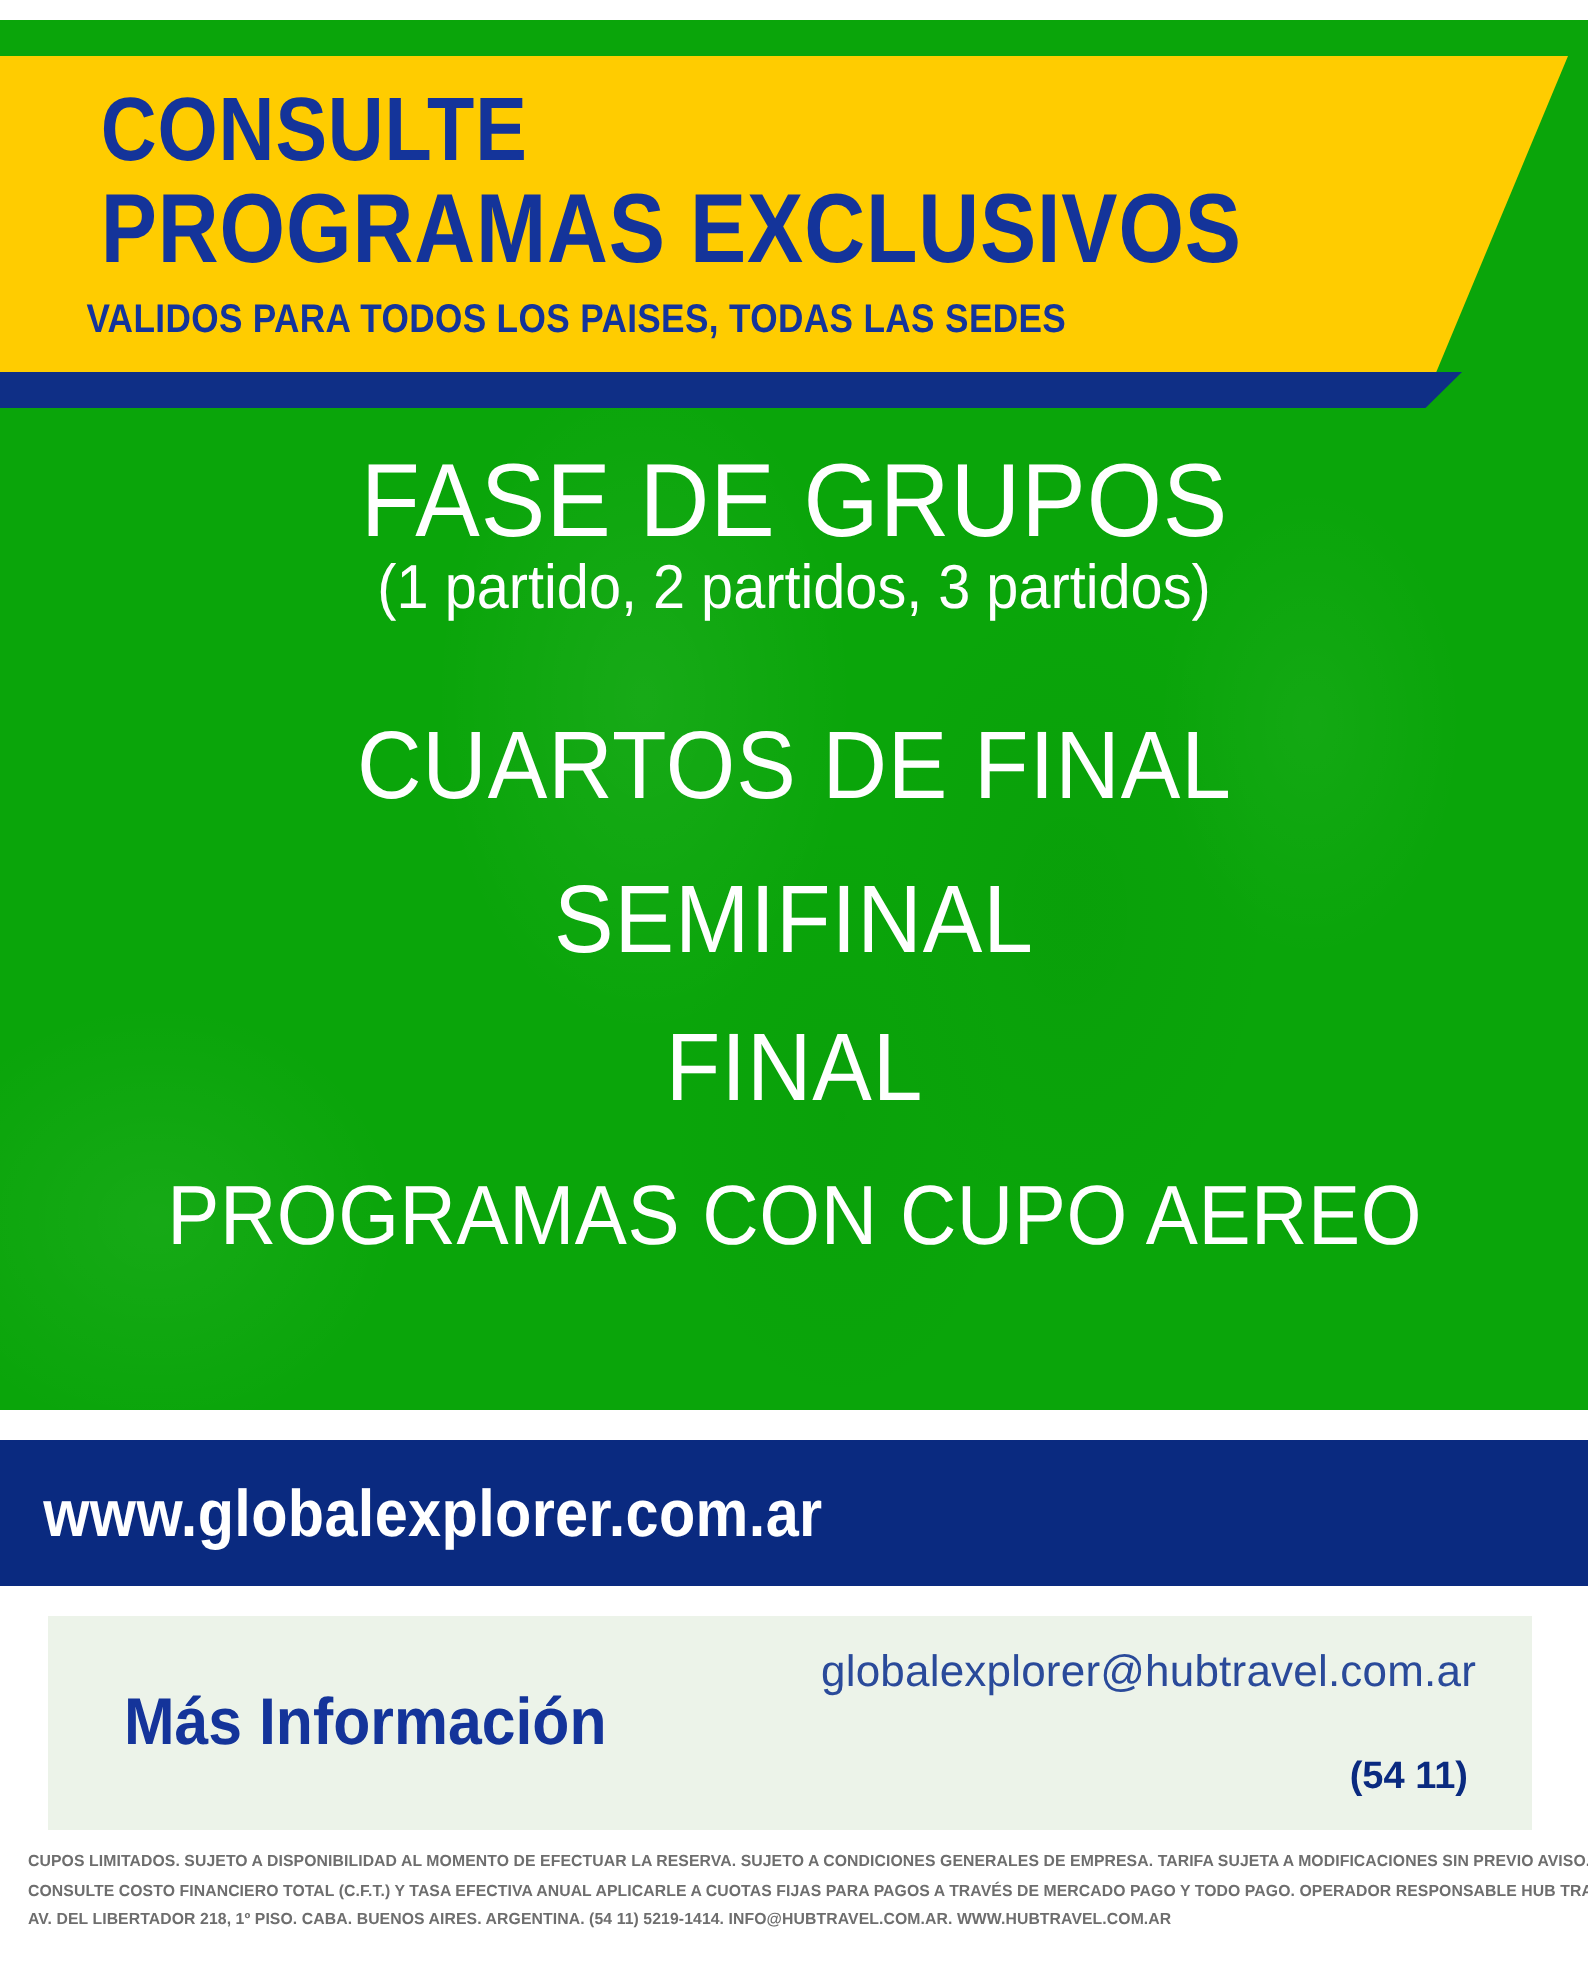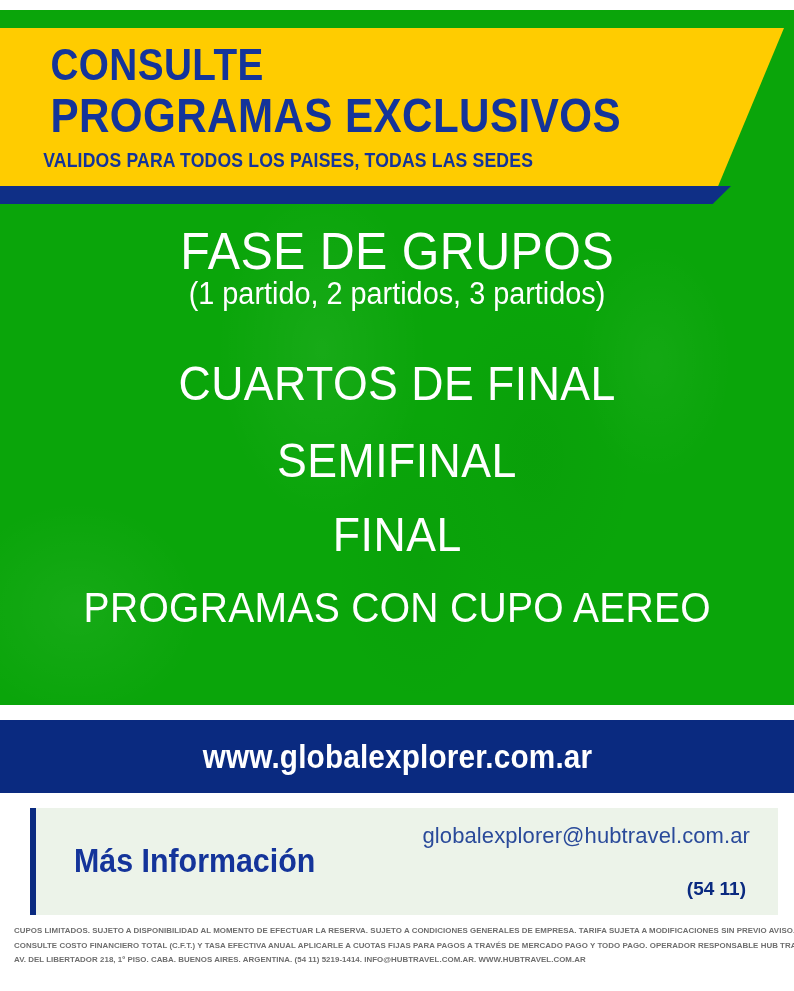--- a/index.html
+++ b/index.html
@@ -109,34 +109,34 @@
   .line-aereo {
     font-size:42px; font-weight:400; letter-spacing:0.3px;
     line-height:1.05; text-transform:uppercase; text-align:center;
     transform:scaleX(0.93); transform-origin:center;
   }
 
   
   .url-band {
     position:absolute; left:0; top:720px; width:794px; height:73px;
     background:#0a2a80;
-    display:flex; align-items:center; justify-content:center;
+    display:flex; align-items:center; 
   }
   .url-text {
     color:#ffffff; font-size:33px; font-weight:700; letter-spacing:0.2px;
     transform:scaleX(0.9); transform-origin:center;
   }
 
   
   .contact-bar {
     position:absolute; left:30px; top:808px; width:6px; height:107px;
     background:#0a2a80;
   }
   .contact-panel {
-    position:absolute; left:36px; top:808px; width:742px; height:107px;
+    position:absolute; left:24px; top:808px; width:742px; height:107px;
     background:#ecf3e9;
     display:flex; align-items:center;
   }
   .contact-left {
     width:330px; padding-left:38px; flex:none;
   }
   .mas-info {
     color:#14349a; font-size:33px; font-weight:700; line-height:1.1;
     transform:scaleX(0.92); transform-origin:left center;
   }

